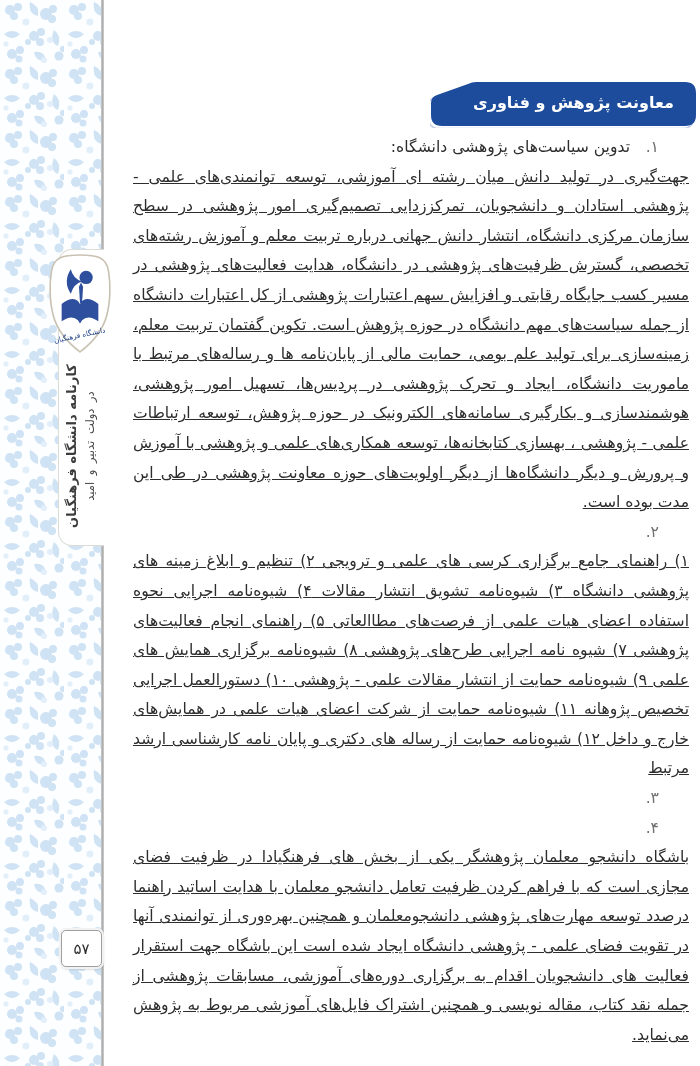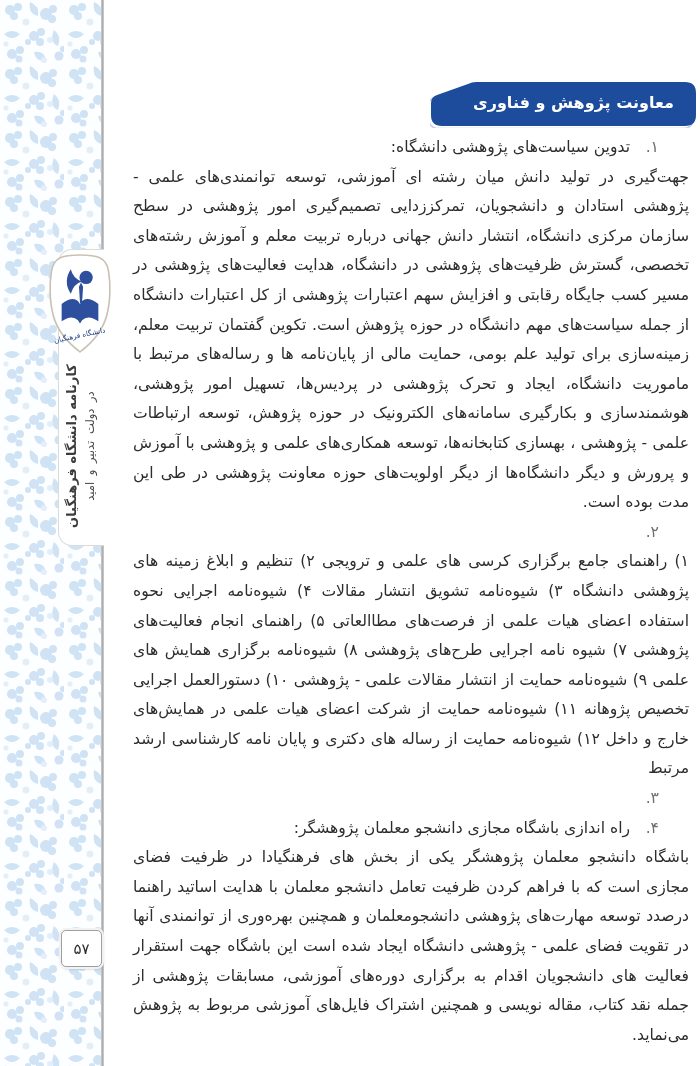--- a/index.html
+++ b/index.html
@@ -84,21 +84,21 @@
     line-height: 29.6px;
     color: #2d2d2d;
   }
   .item-head {
     display: flex; gap: 13px;
     padding-right: 30px;
     text-align: justify;
   }
   .item-num { color: #6f6f6f; flex: 0 0 auto; min-width: 16px; }
   .item-title { flex: 1 1 auto; }
-  .item-body { text-align: justify; }
+  .item-body { text-align: justify; text-decoration: underline; }
   .item-body:empty { display: none; }
 </style>
 </head>
 <body>
 
 <div class="sidebar">
   <svg width="101" height="1066" xmlns="http://www.w3.org/2000/svg">
     <defs>
       <pattern id="floral" patternUnits="userSpaceOnUse" width="64" height="64">
         <rect width="64" height="64" fill="#fdfeff"></rect>
@@ -181,17 +181,16 @@
     <span class="item-num">۲.</span>
   </div>
   <div class="item-body">۱) راهنمای جامع برگزاری کرسی های علمی و ترویجی ۲) تنظیم و ابلاغ زمینه های پژوهشی دانشگاه ۳) شیوه‌نامه تشویق انتشار مقالات ۴) شیوه‌نامه اجرایی نحوه استفاده اعضای هیات علمی از فرصت‌های مطاالعاتی ۵) راهنمای انجام فعالیت‌های پژوهشی ۷) شیوه نامه اجرایی طرح‌های پژوهشی ۸) شیوه‌نامه برگزاری همایش های علمی ۹) شیوه‌نامه حمایت از انتشار مقالات علمی - پژوهشی ۱۰) دستورالعمل اجرایی تخصیص پژوهانه ۱۱) شیوه‌نامه حمایت از شرکت اعضای هیات علمی در همایش‌های خارج و داخل ۱۲) شیوه‌نامه حمایت از رساله های دکتری و پایان نامه کارشناسی ارشد مرتبط</div>
 
   <div class="item-head">
     <span class="item-num">۳.</span>
   </div>
 
   <div class="item-head">
     <span class="item-num">۴.</span>
-    <span class="item-title">راه اندازی باشگاه مجازی دانشجو معلمان پژوهشگر:</span>
   </div>
   <div class="item-body">باشگاه دانشجو معلمان پژوهشگر یکی از بخش های فرهنگیادا در ظرفیت فضای مجازی است که با فراهم کردن ظرفیت تعامل دانشجو معلمان با هدایت اساتید راهنما درصدد توسعه مهارت‌های پژوهشی دانشجومعلمان و همچنین بهره‌وری از توانمندی آنها در تقویت فضای علمی - پژوهشی دانشگاه ایجاد شده است این باشگاه جهت استقرار فعالیت های دانشجویان اقدام به برگزاری دوره‌های آموزشی، مسابقات پژوهشی از جمله نقد کتاب، مقاله نویسی و همچنین اشتراک فایل‌های آموزشی مربوط به پژوهش می‌نماید.</div>
 
 </div>
 
 </body></html>

